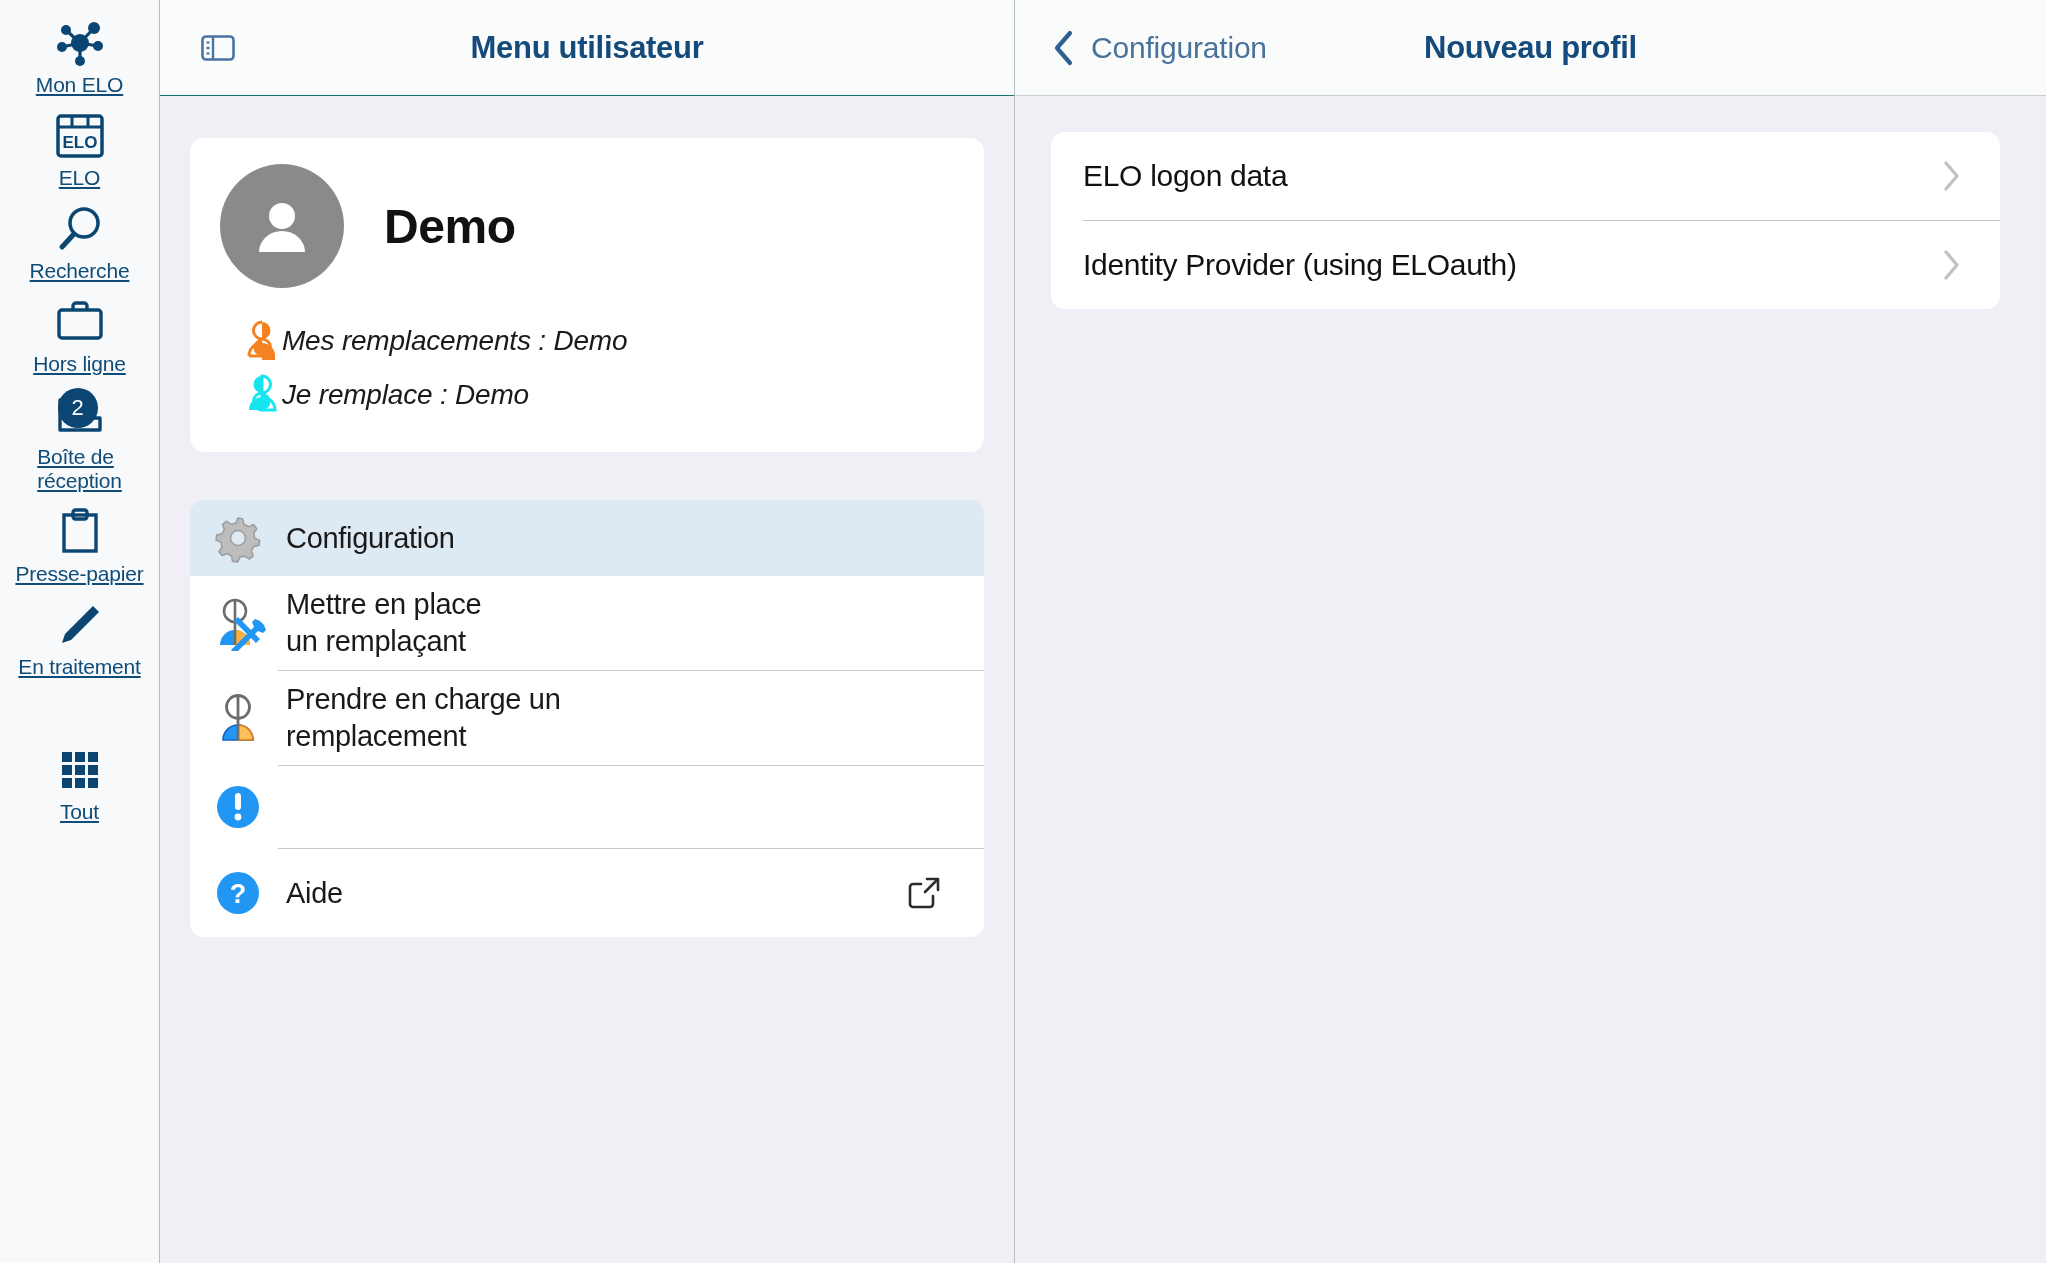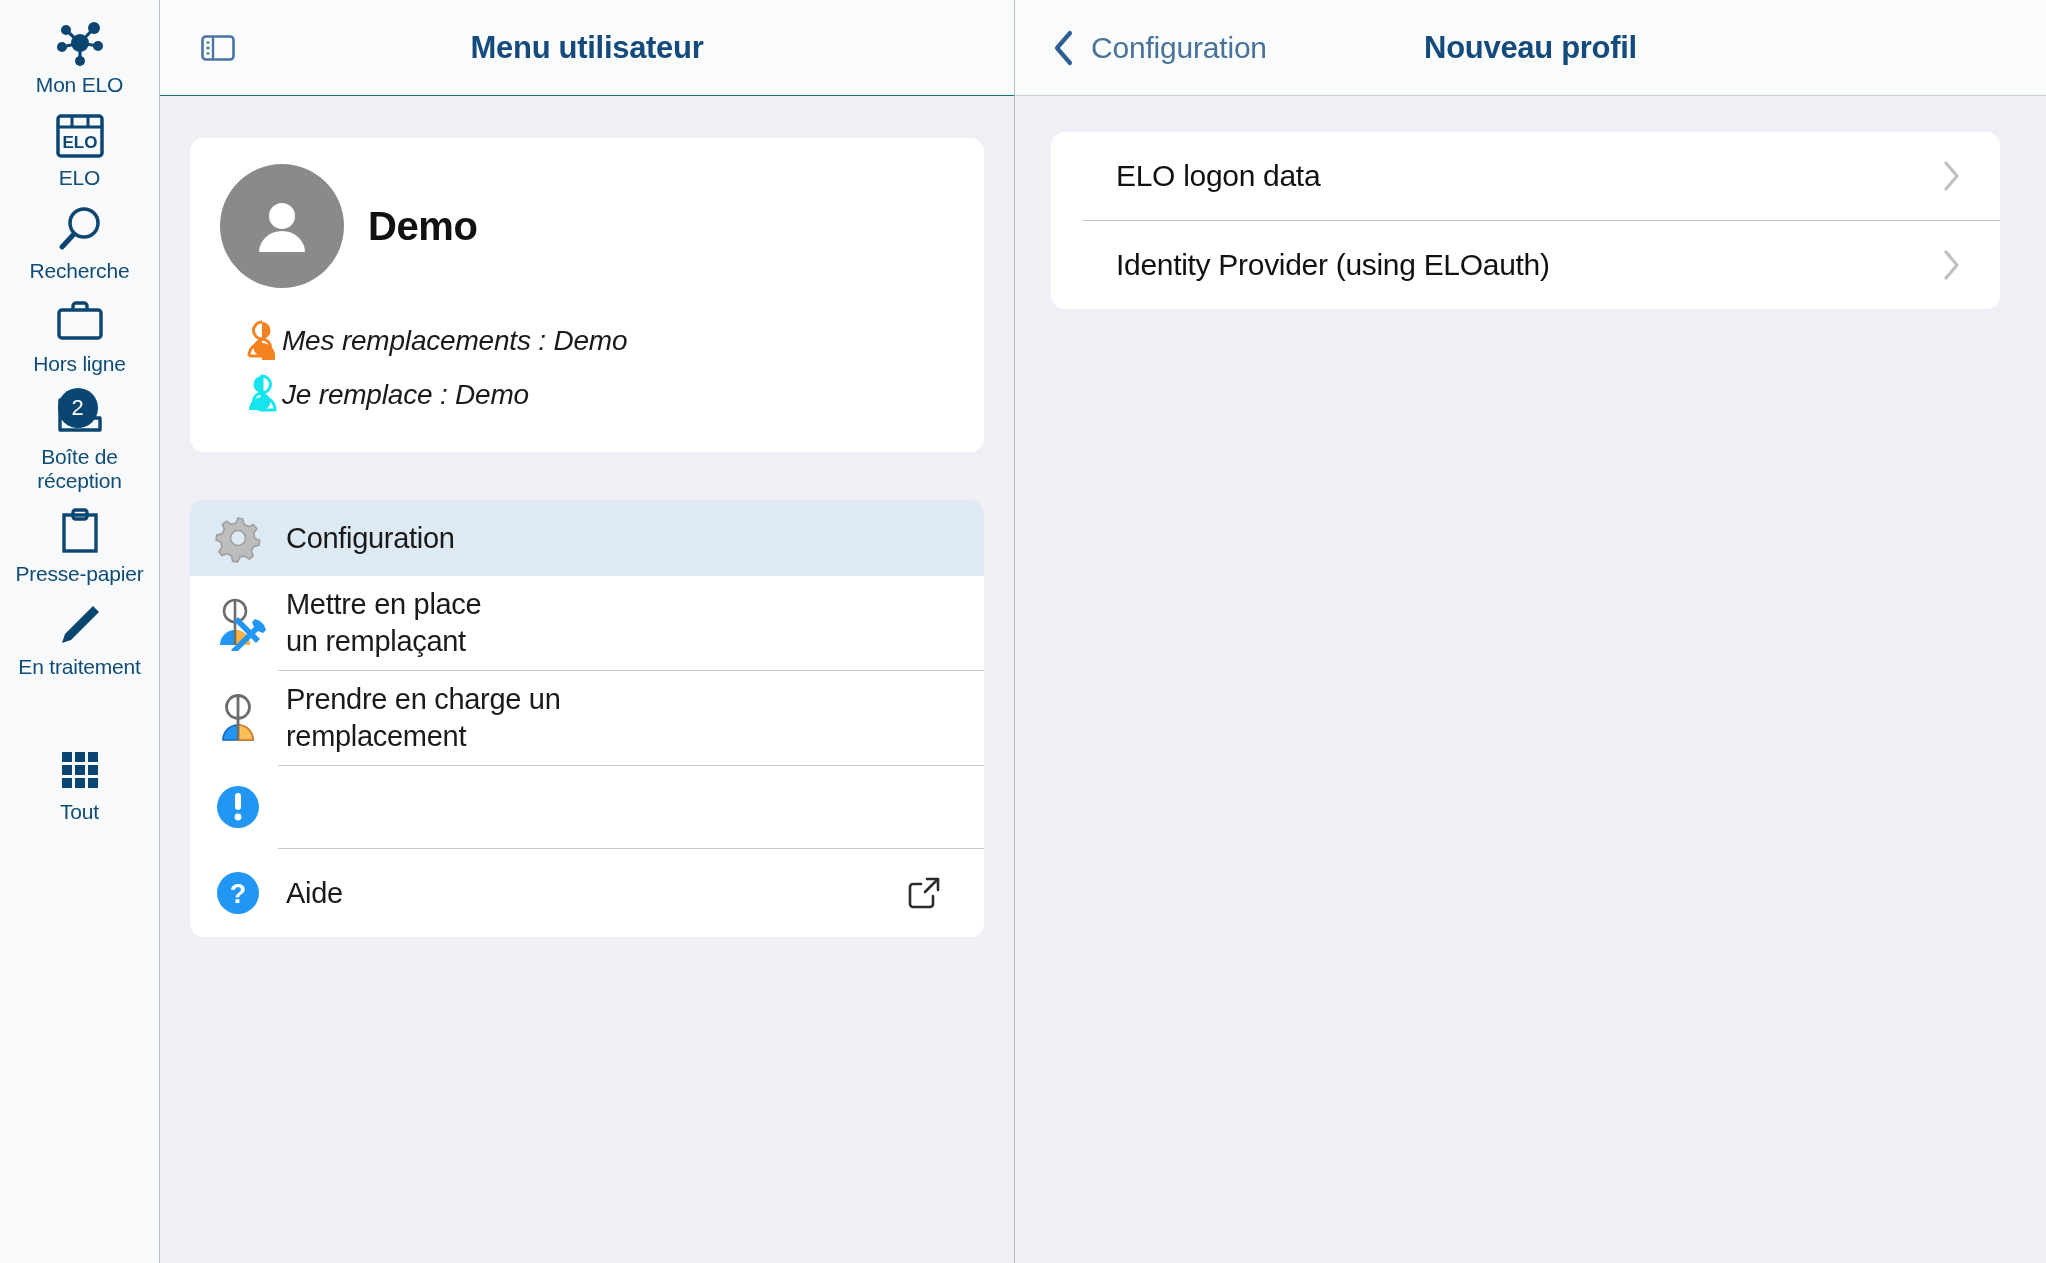--- a/index.html
+++ b/index.html
@@ -41,24 +41,25 @@
     height: 58px;
     display: flex;
     align-items: center;
     justify-content: center;
     position: relative;
   }
   .rail-label {
     color: #0f4c77;
     font-size: 21px;
     line-height: 24px;
-    text-align: center;
+    text-align: left;
     letter-spacing: -0.2px;
     margin-top: 1px;
     max-width: 150px;
+    text-decoration: underline;
   }
   .badge {
     position: absolute;
     top: 2px; right: 10px;
     width: 40px; height: 40px;
     border-radius: 50%;
     background: #0b4571;
     color: #fff;
     font-size: 22px;
     display: flex; align-items: center; justify-content: center;
@@ -114,24 +115,24 @@
     padding: 0 30px;
   }
   .avatar {
     width: 124px; height: 124px;
     border-radius: 50%;
     background: #8a8a8a;
     display: flex; align-items: center; justify-content: center;
     flex: 0 0 124px;
   }
   .profile-name {
-    font-size: 40px;
+    font-size: 48px;
     font-weight: bold;
     color: #111;
-    margin-left: 24px;
+    margin-left: 40px;
     letter-spacing: -0.4px;
   }
   .sub-row {
     display: flex;
     align-items: center;
     padding: 0 0 0 52px;
     height: 54px;
   }
   .sub-ico { width: 40px; display:flex; justify-content:center; flex:0 0 40px;}
   .sub-text {
@@ -231,21 +232,20 @@
     display: flex;
     align-items: center;
     padding: 0 38px 0 32px;
     cursor: pointer;
   }
   .list-label {
     flex: 1;
     font-size: 30px;
     color: #111;
     letter-spacing: -0.3px;
-    margin-left: 33px;
   }
   .list-sep { height: 1px; background: #c4c4c4; margin: 0 0 0 32px; }
 </style>
 </head>
 <body>
 
 <div class="app">
 
   <div class="rail">
 

